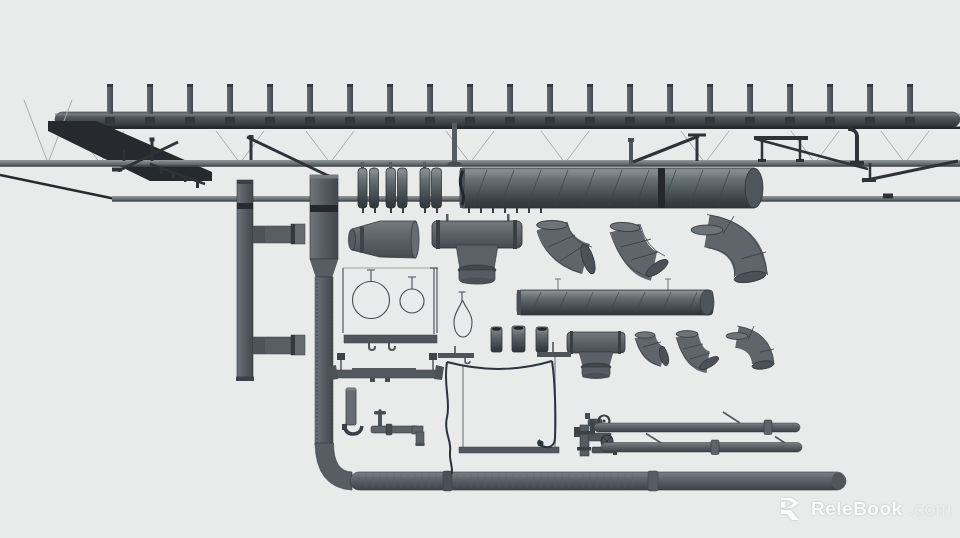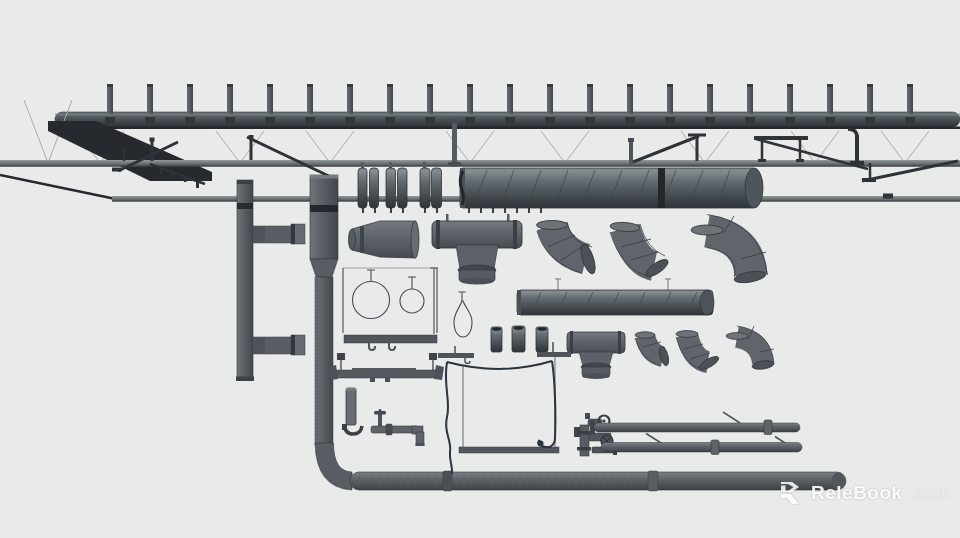--- a/index.html
+++ b/index.html
@@ -1,19 +1,19 @@
 <!DOCTYPE html>
 <html style="--c-bg: #e9eaea; --c-metal-light: #858c90; --c-metal-mid: #5f656a; --c-metal-dark: #41474c; --c-outline: #33383d; --c-shadow: #26292d; --c-brace: #2e3338; --c-wire: #a7acaf; --c-sketch: #474d55; --c-hose: #2b3340; --c-watermark-text: #ffffff;"><head>
 <meta charset="utf-8">
 <style>
   html,body{margin:0;padding:0;background:#dcdddd;}
   .viewport{position:relative;width:960px;height:538px;background:var(--c-bg,#e9eaea);overflow:hidden;
             font-family:"Liberation Sans",sans-serif;}
   .viewport svg.scene{position:absolute;left:0;top:0;}
-  .wm{position:absolute;left:779px;top:481px;display:flex;align-items:center;gap:6px;pointer-events:none;}
+  .wm{position:absolute;left:779px;top:497px;display:flex;align-items:center;gap:6px;pointer-events:none;}
   .wm-logo{opacity:.85;filter:drop-shadow(0 0 1px rgba(110,110,110,.45));}
   .wm-brand{font-size:19px;font-weight:bold;letter-spacing:.5px;color:rgba(255,255,255,.92);
             text-shadow:0 0 2px rgba(105,105,105,.45);}
   .wm-suffix{font-size:19px;font-weight:400;letter-spacing:.5px;color:rgba(255,255,255,.55);
              text-shadow:0 0 2px rgba(130,130,130,.3);}
   .wire{stroke:var(--c-wire,#a7acaf);stroke-width:1;}
   .sketch{stroke:var(--c-sketch,#474d55);fill:none;stroke-width:1.1;}
   .hose{stroke:var(--c-hose,#2b3340);fill:none;stroke-width:2;}
   .shadowduct{fill:var(--c-shadow,#26292d);}
 </style>

